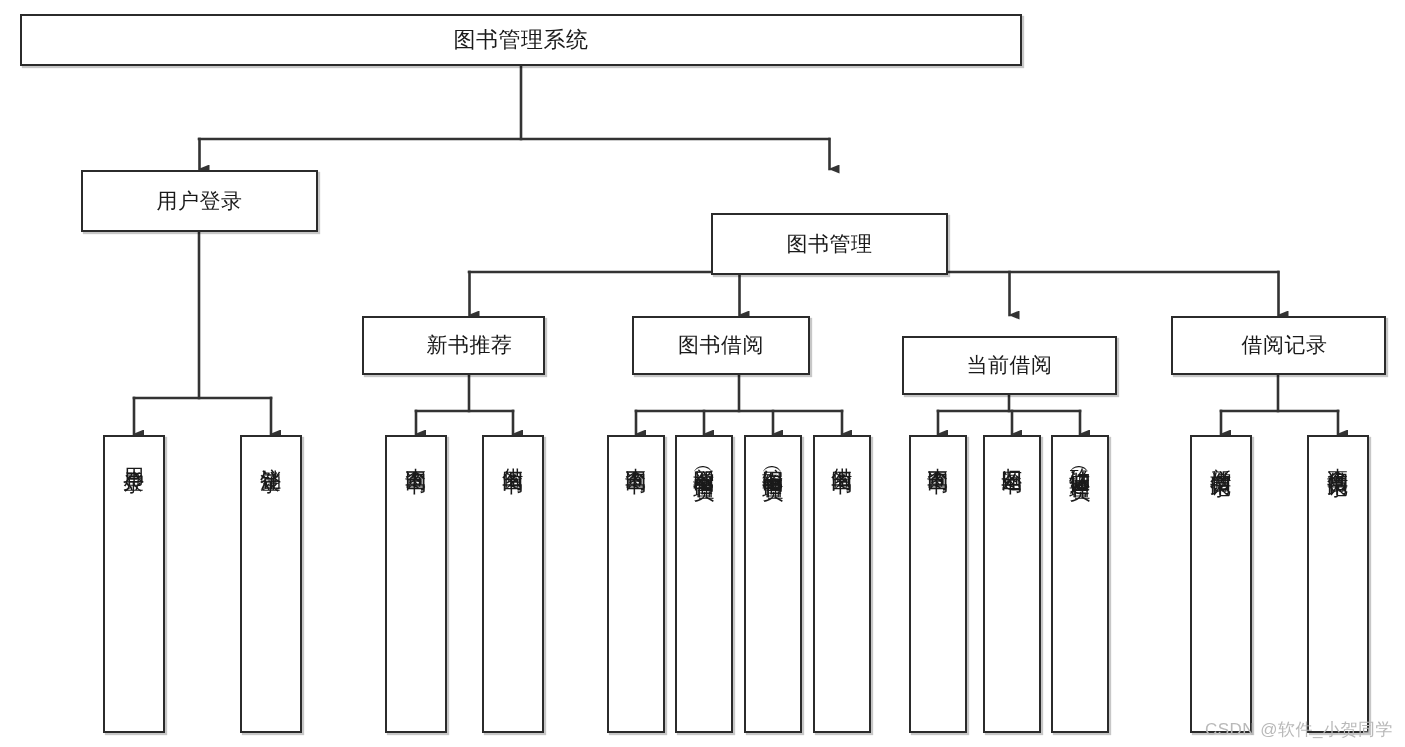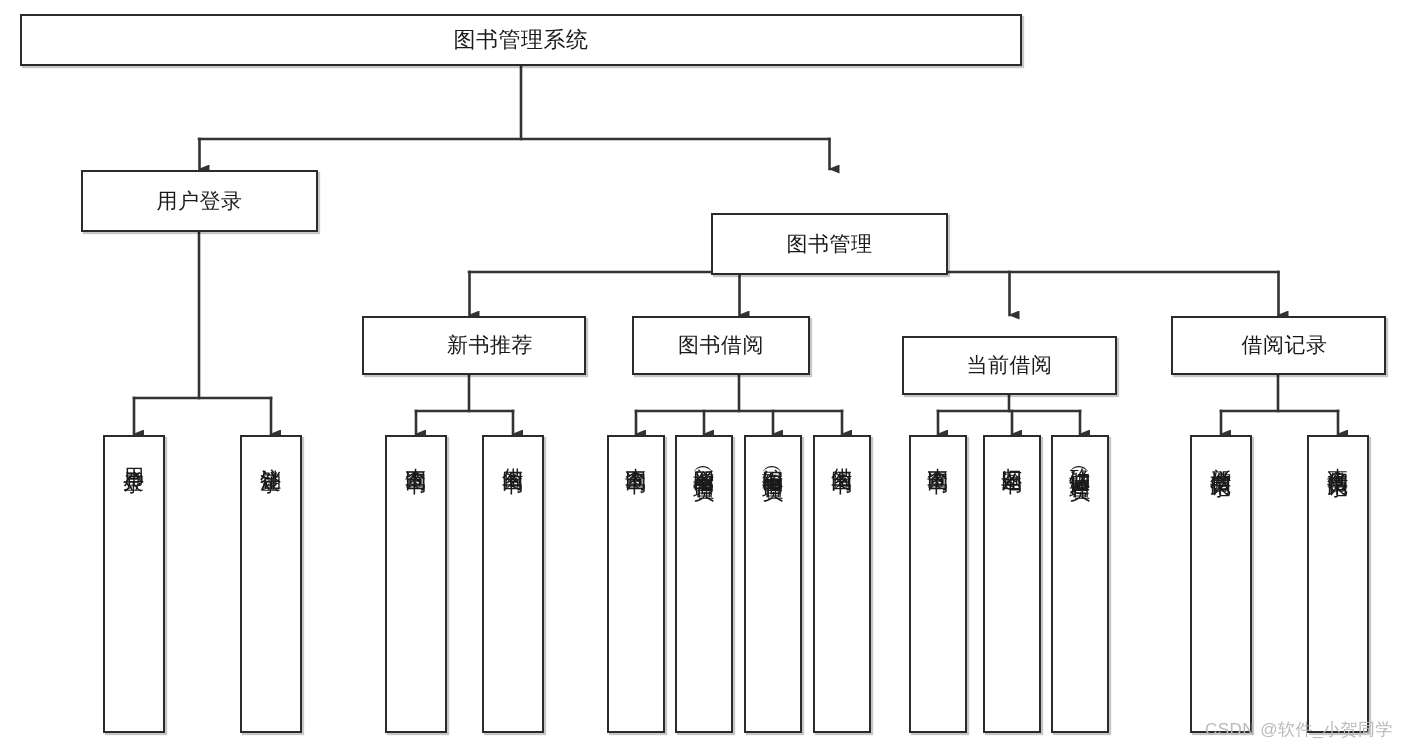--- a/index.html
+++ b/index.html
@@ -123,21 +123,21 @@
     <span class="node-label">图书管理系统</span>
   </div>
 
   <div id="nodes-layer">
       <div class="node horizontal" id="node-user-login" style="left: 81px; top: 170px; width: 237px; height: 62px;">
         <span class="node-label">用户登录</span>
       </div>
       <div class="node horizontal" id="node-book-manage" style="left: 711px; top: 170px; width: 237px; height: 62px; margin-top: 43px;">
         <span class="node-label">图书管理</span>
       </div>
-      <div class="node horizontal" id="node-new-book-recommend" style="left: 362px; top: 316px; width: 224px; height: 59px; padding-left: 32px;">
+      <div class="node horizontal" id="node-new-book-recommend" style="left: 362px; top: 316px; width: 183px; height: 59px; padding-left: 32px;">
         <span class="node-label">新书推荐</span>
       </div>
       <div class="node horizontal" id="node-book-borrow" style="left: 632px; top: 316px; width: 178px; height: 59px;">
         <span class="node-label">图书借阅</span>
       </div>
       <div class="node horizontal" id="node-current-borrow" style="left: 902px; top: 336px; width: 215px; height: 59px;">
         <span class="node-label">当前借阅</span>
       </div>
       <div class="node horizontal" id="node-borrow-record" style="left: 1171px; top: 316px; width: 215px; height: 59px; padding-left: 12px;">
         <span class="node-label">借阅记录</span>

